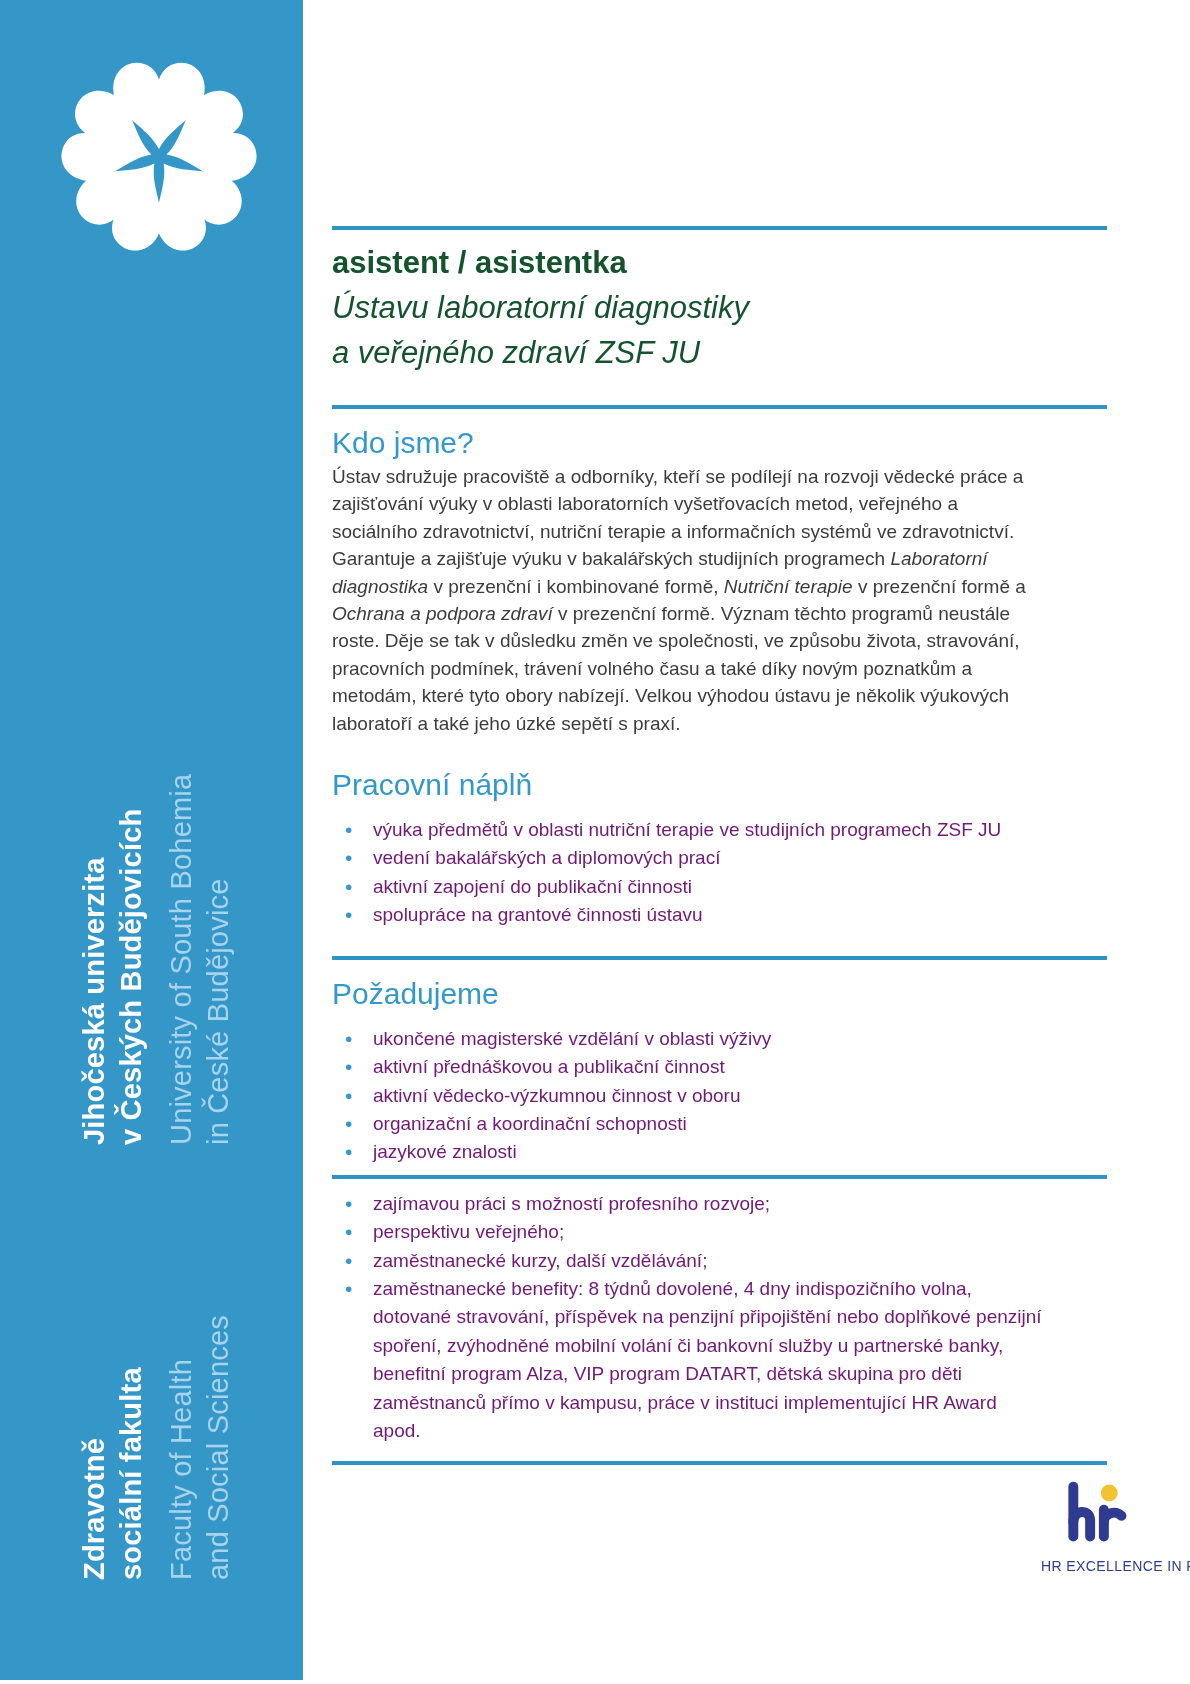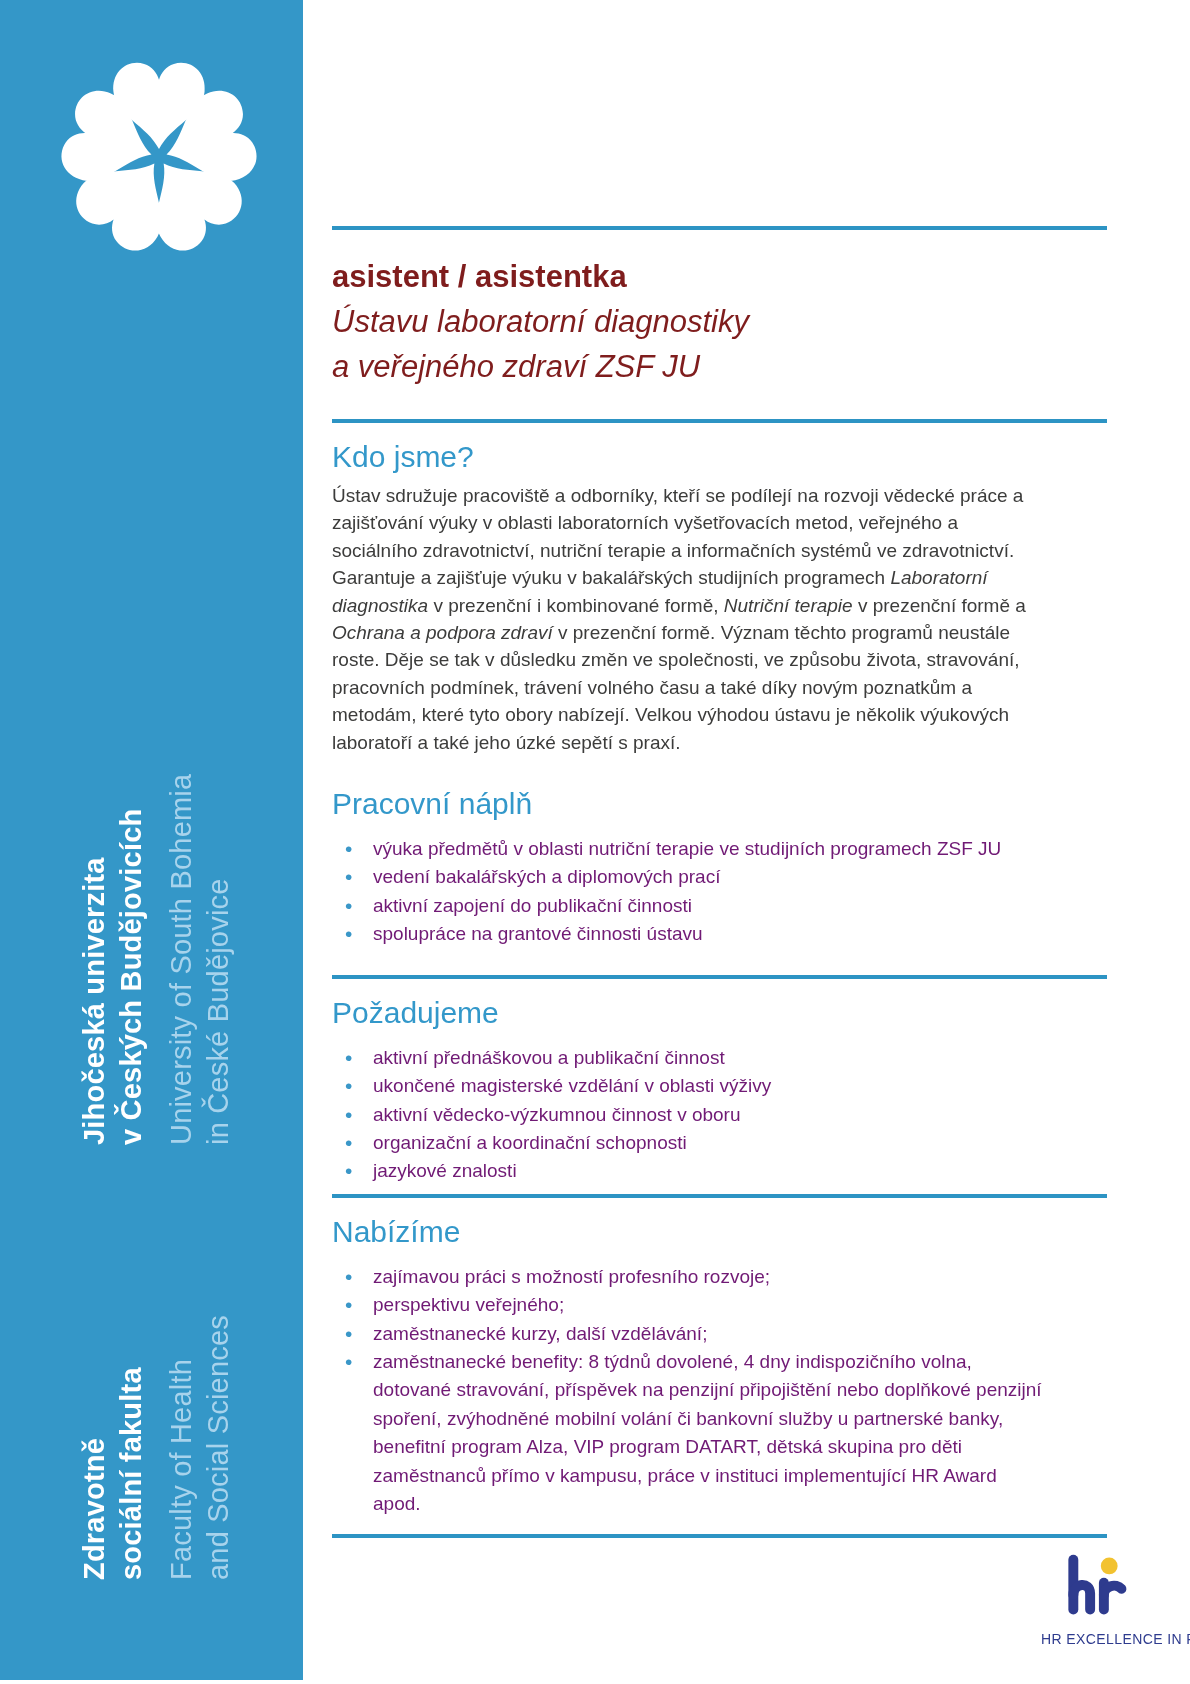--- a/index.html
+++ b/index.html
@@ -40,32 +40,31 @@
     position:absolute; left:332px; top:0;
     width:775px;
     padding-top:226px;
   }
   .rule { height:4px; background:#2D94C4; width:775px; }
   .rule.r2 { margin-top:30px; }
   .rule.r3 { margin-top:26px; }
   .rule.r4 { margin-top:8px; }
   .rule.r5 { margin-top:16px; }
 
-  .title-block { margin-top:24px; color:#7f1d1d; }
+  .title-block { margin-top:10px; color:#14532d; }
   .title-block .pos  { font-size:31px; font-weight:700; line-height:45px; }
   .title-block .dept { font-size:31px; font-weight:400; line-height:45px;font-style:italic; }
 
   h2.section-heading {
     color:#3398CA; font-size:30px; font-weight:400;
     margin-top:14px; line-height:40px;
   }
   h2.mt-lg { margin-top:28px; }
 
   p.body-text {
-    margin-top:5px;
     width:706px;
     font-size:19px; line-height:27.4px;
     color:#3C3C3B;
   }
 
   ul.bullets { list-style:none; margin-top:11px; width:712px; }
   ul.bullets li {
     position:relative;
     padding-left:41px;
     font-size:19px; line-height:28.4px;
@@ -154,32 +153,31 @@
         <li>aktivní zapojení do publikační činnosti</li>
         <li>spolupráce na grantové činnosti ústavu</li>
       </ul>
     </section>
 
     <div class="rule r3"></div>
 
     <section>
       <h2 class="section-heading">Požadujeme</h2>
       <ul class="bullets">
+        <li>ukončené magisterské vzdělání v oblasti výživy</li>
         <li>aktivní přednáškovou a publikační činnost</li>
-        <li>ukončené magisterské vzdělání v oblasti výživy</li>
         <li>aktivní vědecko-výzkumnou činnost v oboru</li>
         <li>organizační a koordinační schopnosti</li>
         <li>jazykové znalosti</li>
       </ul>
     </section>
 
     <div class="rule r4"></div>
 
     <section>
-      <h2 class="section-heading">Nabízíme</h2>
       <ul class="bullets">
         <li>zajímavou práci s možností profesního rozvoje;</li>
         <li>perspektivu veřejného;</li>
         <li>zaměstnanecké kurzy, další vzdělávání;</li>
         <li>zaměstnanecké benefity: 8 týdnů dovolené, 4 dny indispozičního volna, dotované stravování, příspěvek na penzijní připojištění nebo doplňkové penzijní spoření, zvýhodněné mobilní volání či bankovní služby u partnerské banky, benefitní program Alza, VIP program DATART, dětská skupina pro děti zaměstnanců přímo v kampusu, práce v instituci implementující HR Award apod.</li>
       </ul>
     </section>
 
     <div class="rule r5"></div>
 

